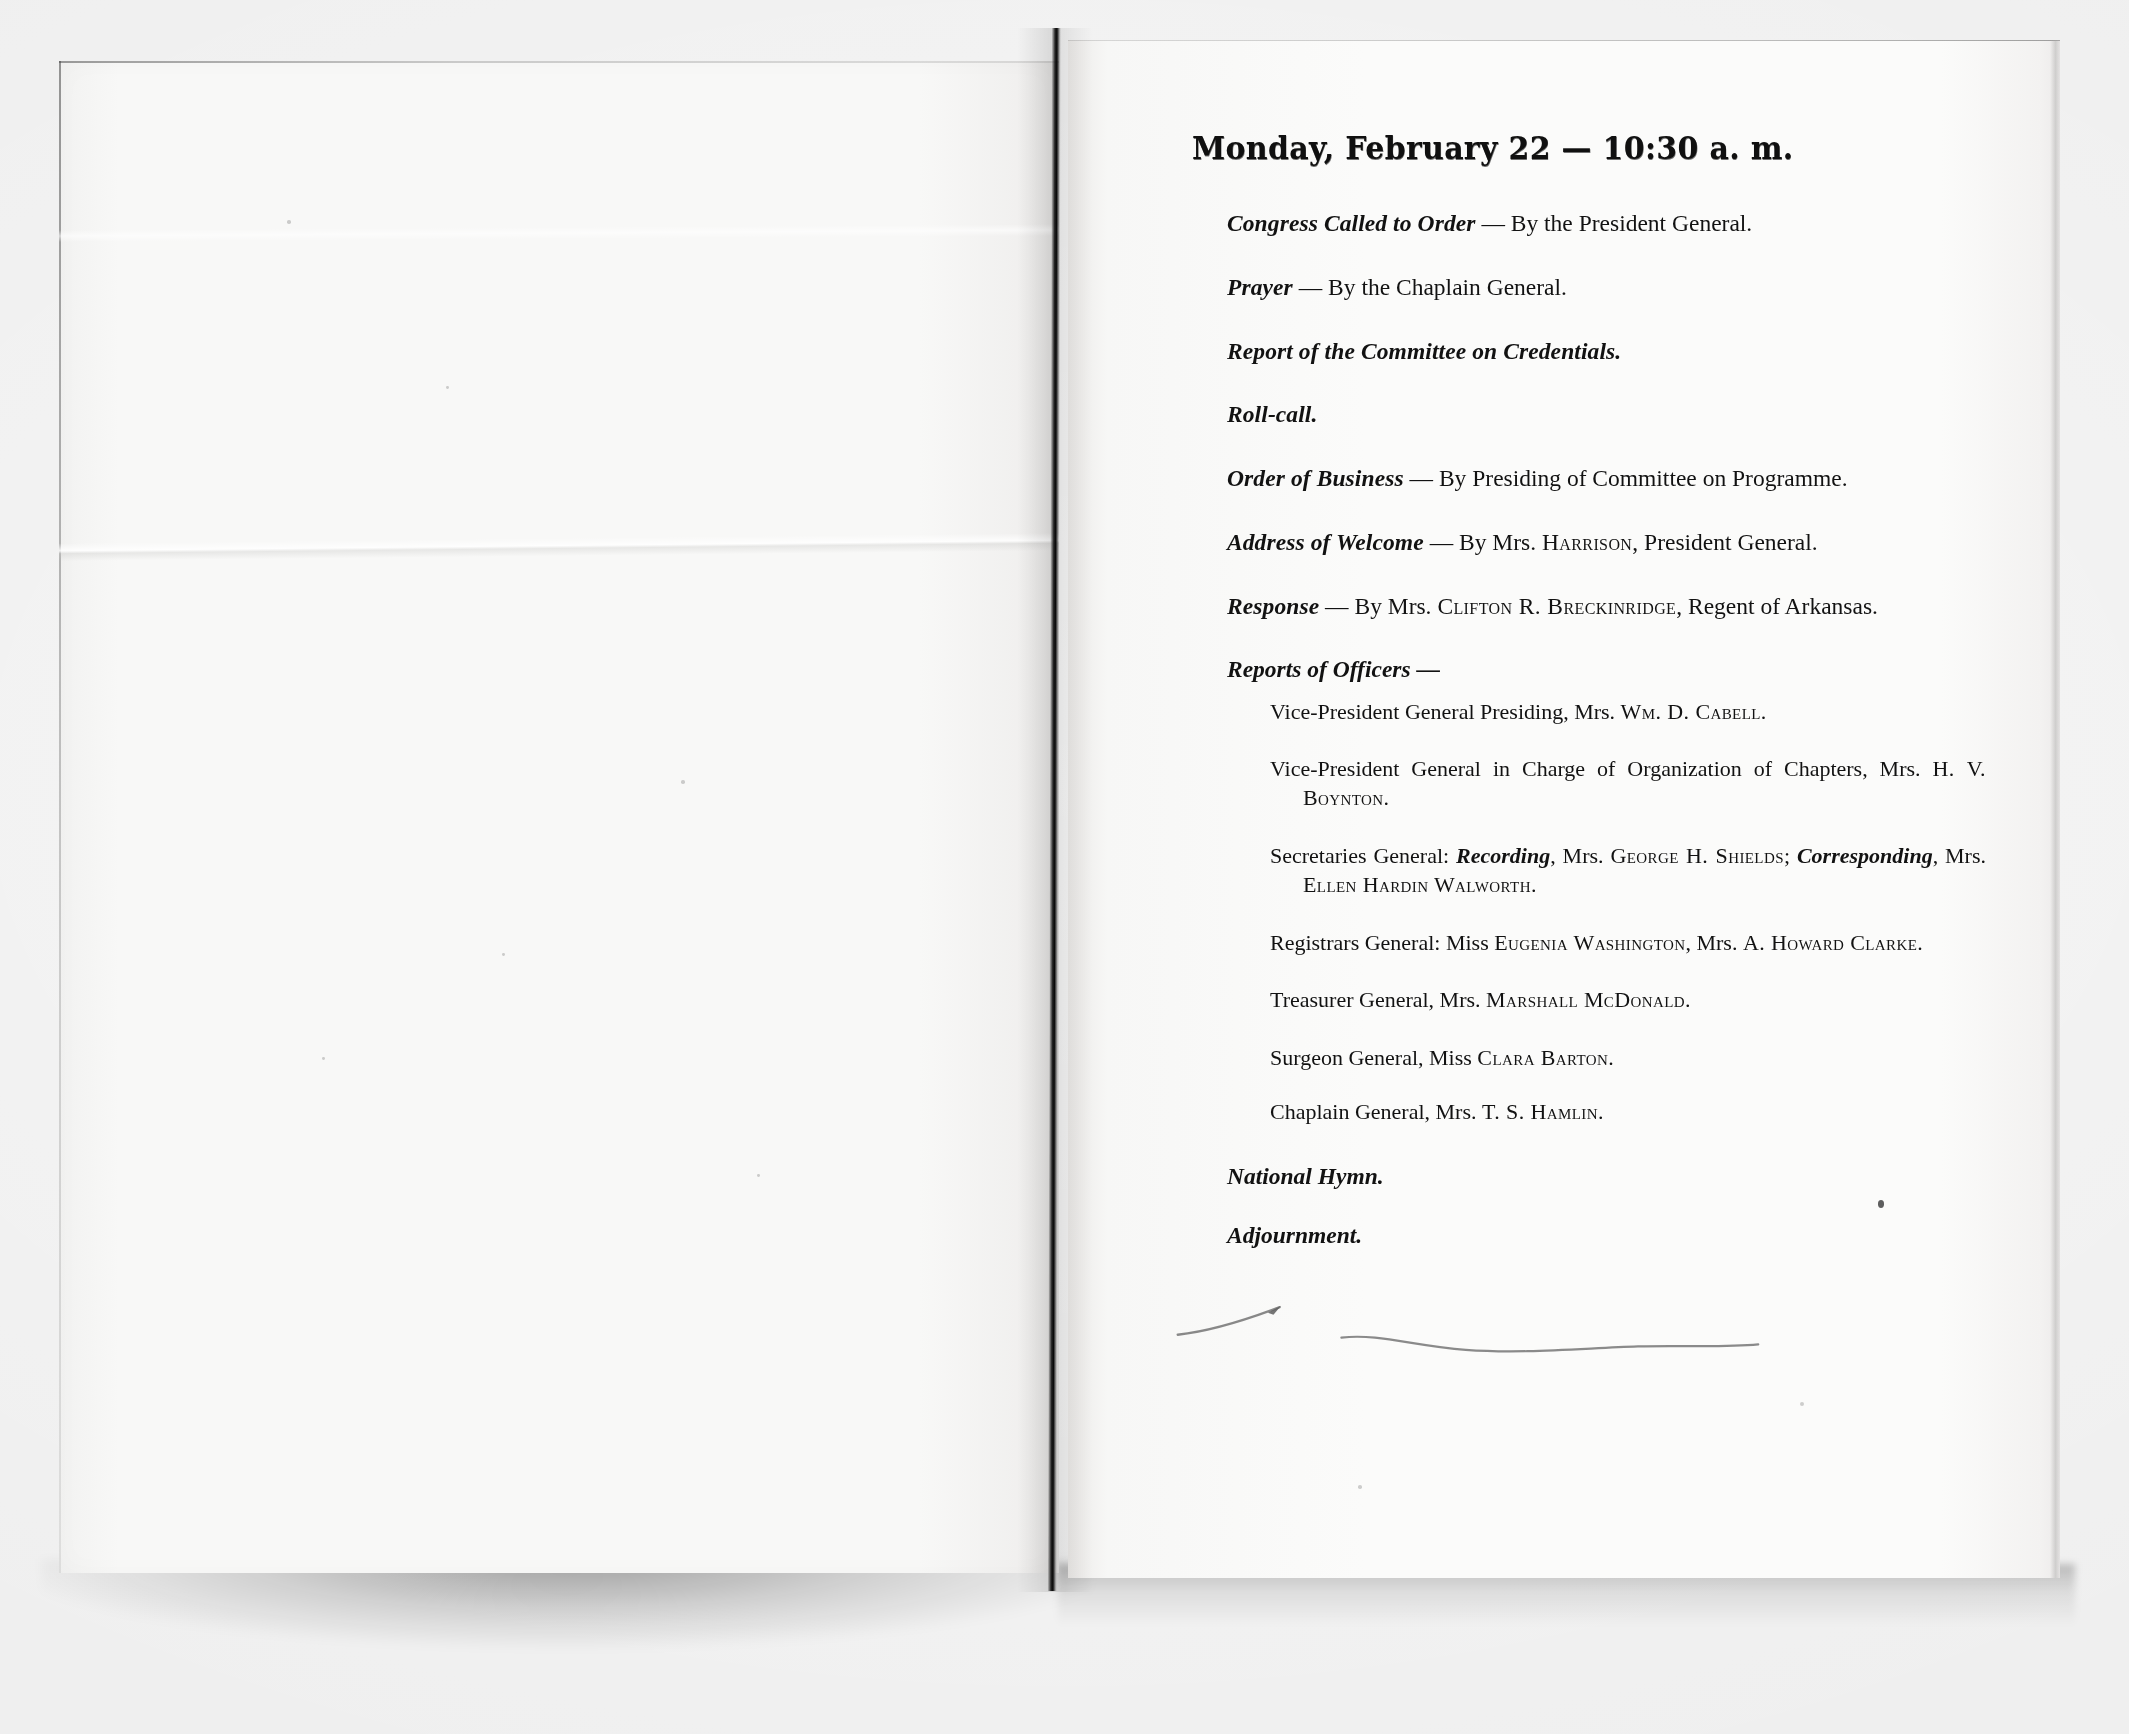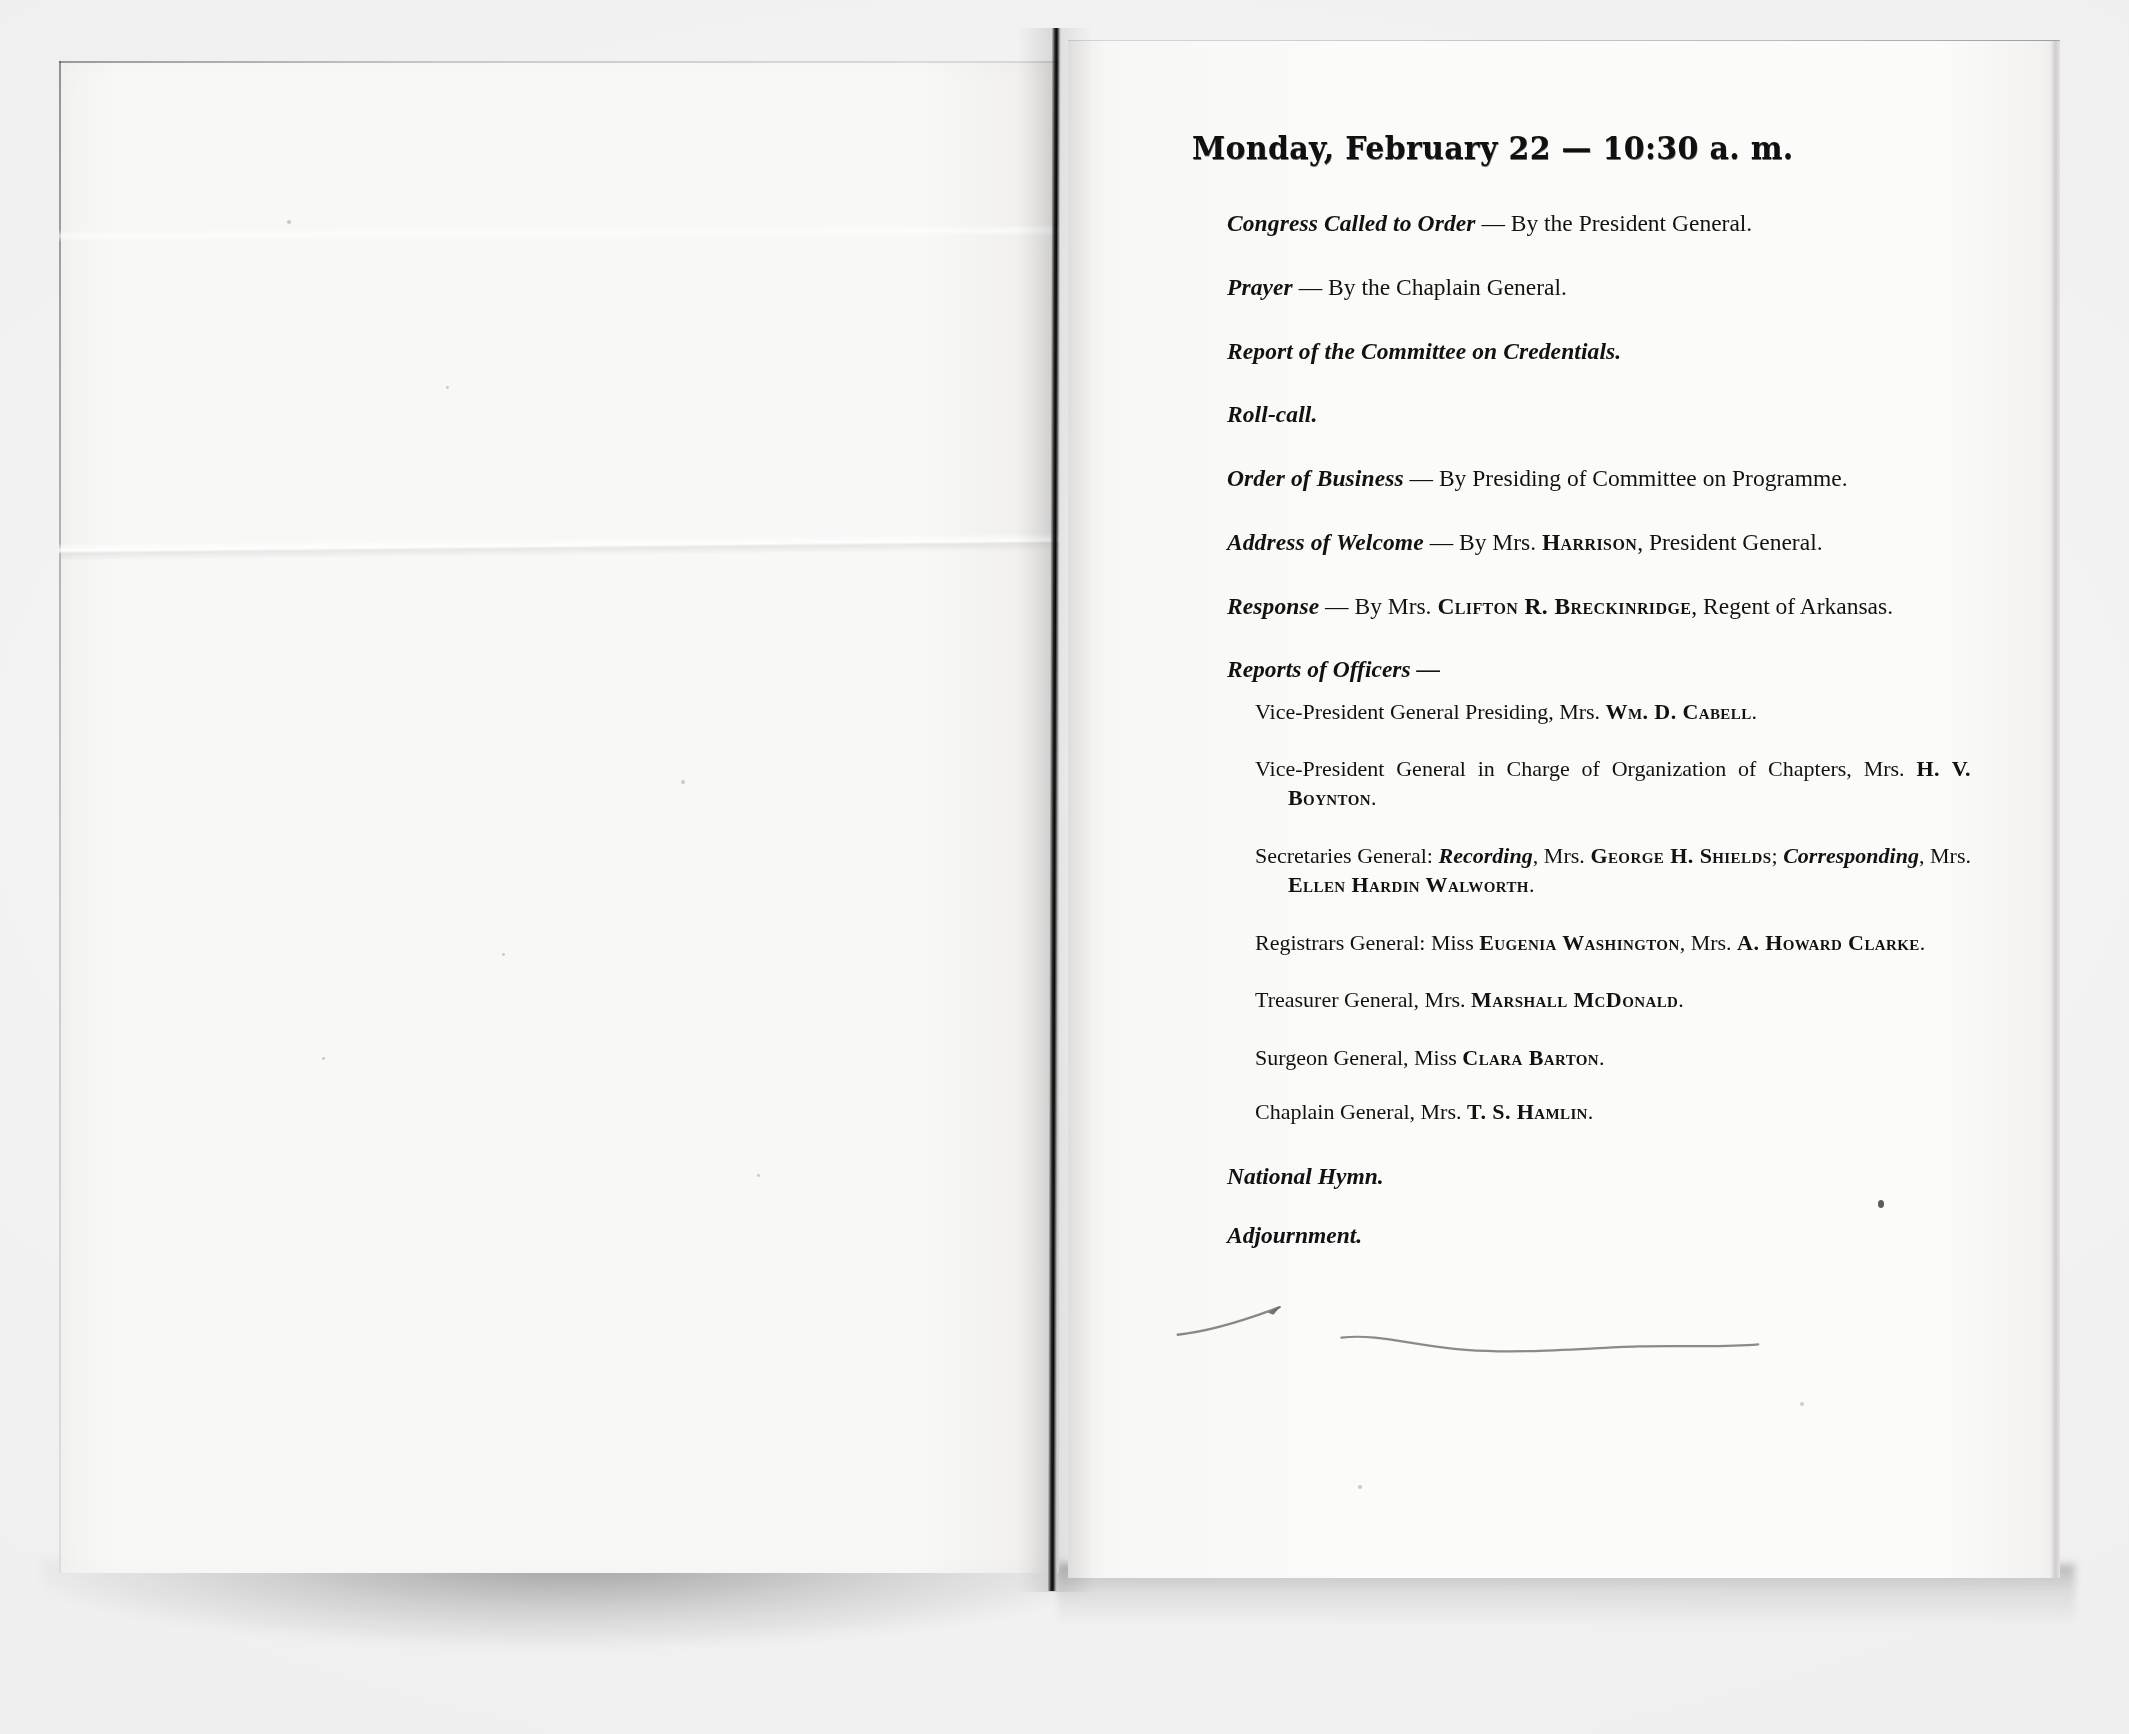--- a/index.html
+++ b/index.html
@@ -206,21 +206,21 @@
 
   
   .officers-head {
     font-size: 23.5px;
     font-style: italic;
     font-weight: 600;
     color: #121212;
     margin-bottom: 11px;
   }
   .officer-list {
-    margin: 0 0 0 28px;
+    margin: 0 0 0 43px;
     padding: 0;
     list-style: none;
     width: 716px;
   }
   .officer {
     font-size: 22px;
     line-height: 1.34;
     color: #121212;
     margin-bottom: 28px;
     text-align: justify;
@@ -228,21 +228,21 @@
     padding-left: 33px;
     text-indent: -33px;
     position: relative;
   }
   .officer:last-child { margin-bottom: 0; }
   .officer .ital { font-style: italic; font-weight: 600; }
 
   
   .sc {
     font-variant: small-caps;
-    font-weight: 700;
+    font-weight: 400;
     letter-spacing: 0.4px;
   }
 
   .tail-item {
     font-size: 23.5px;
     font-style: italic;
     font-weight: 600;
     color: #121212;
     margin-bottom: 32.5px;
   }

